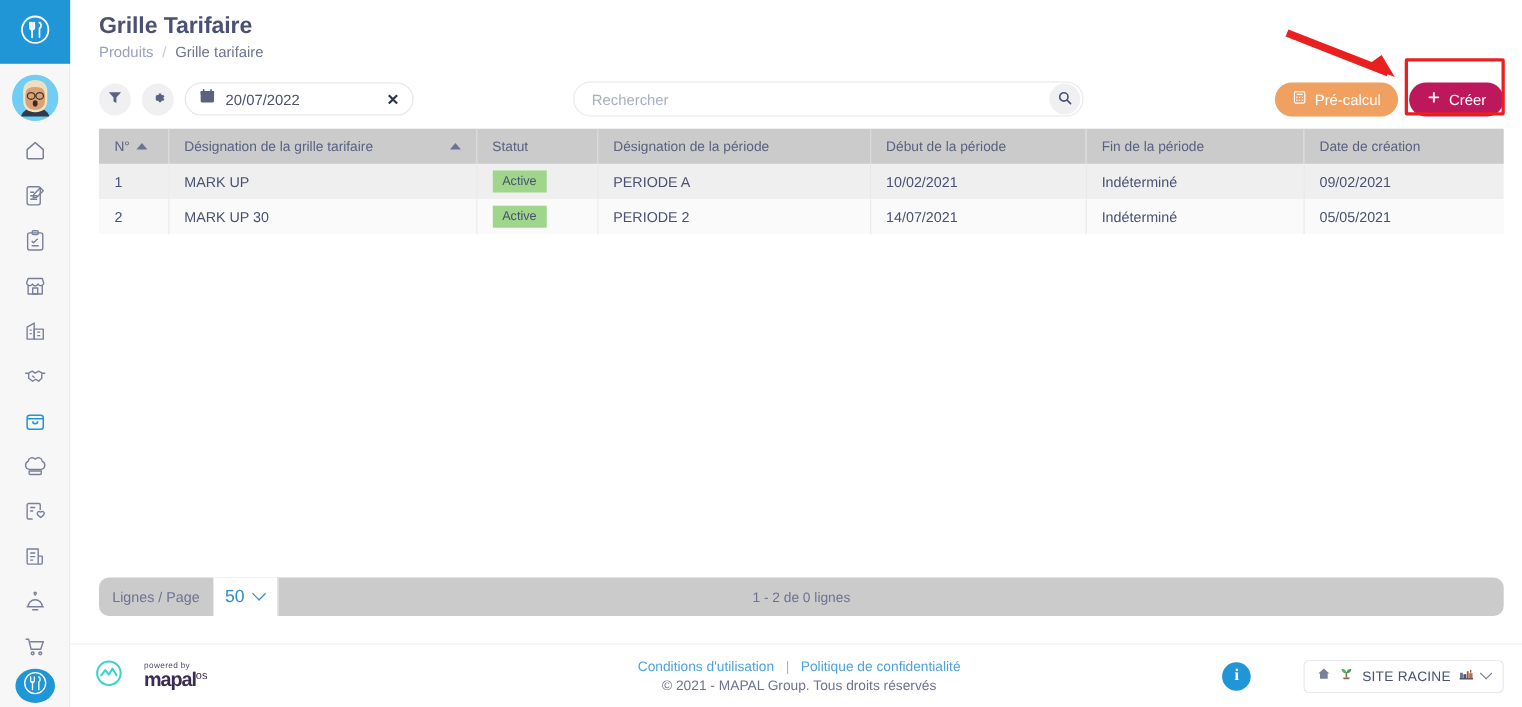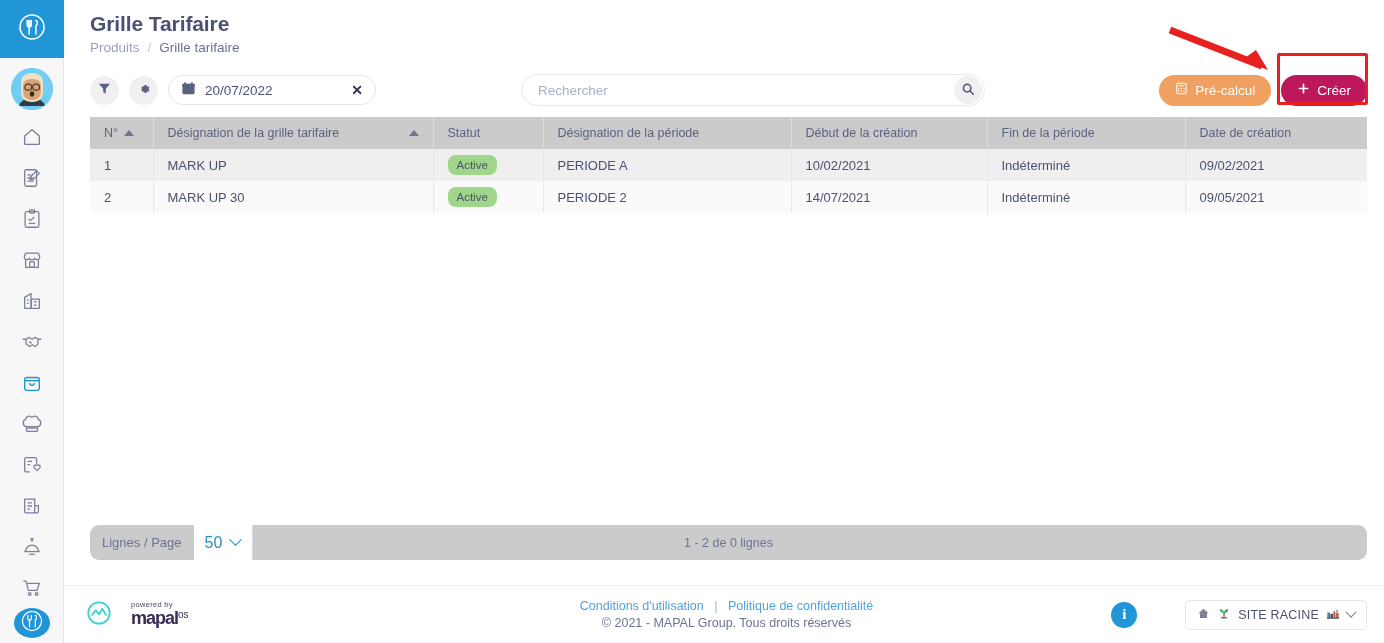--- a/index.html
+++ b/index.html
@@ -128,21 +128,21 @@
   .sort-right { margin-left: auto; }
   table.grid tbody td {
     height: 32px; font-size: 13px; color: #4a5173; padding: 0 14px;
     border-right: 1px solid #e8e8e8; white-space: nowrap;
   }
   table.grid tbody td:last-child { border-right: none; }
   table.grid tbody tr.r-odd { background: #efefef; }
   table.grid tbody tr.r-even { background: #fafafa; }
   .badge-active {
     display: inline-block; background: #9fd68b; color: #4a5173;
-    border-radius: 8px; font-size: 11.5px; padding: 4px 9px;
+    border-radius: 0; font-size: 11.5px; padding: 4px 9px;
   }
   .table-filler { width: 1277px; background: #fff; height: 312px; }
 
   
   .pager {
     width: 1277px; height: 35px; background: #cbcbcb;
     display: flex; align-items: center; position: relative; border-radius: 9px;
   }
   .pager-label {
     font-size: 13px; color: #6d7390; padding: 0 12px 0 12px;
@@ -465,21 +465,21 @@
               <span>Statut</span>
             </div>
               </th>
             <th>
                 <div class="th-in">
               <span>Désignation de la période</span>
             </div>
               </th>
             <th>
                 <div class="th-in">
-              <span>Début de la création</span>
+              <span>Début de la période</span>
             </div>
               </th>
             <th>
                 <div class="th-in">
               <span>Fin de la période</span>
             </div>
               </th>
             <th>
                 <div class="th-in">
               <span>Date de création</span>
@@ -501,21 +501,21 @@
           </tr>
           <tr class="r-even">
             <td>2</td>
             <td>MARK UP 30</td>
             <td>
               <span class="badge-active">Active</span>
             </td>
             <td>PERIODE 2</td>
             <td>14/07/2021</td>
             <td>Indéterminé</td>
-            <td>09/05/2021</td>
+            <td>05/05/2021</td>
           </tr>
         </tbody>
       </table>
 
       <div class="table-filler"></div>
 
       <div class="pager">
         <span class="pager-label">Lignes / Page</span>
         <div class="pager-select">
           <span>50</span>

